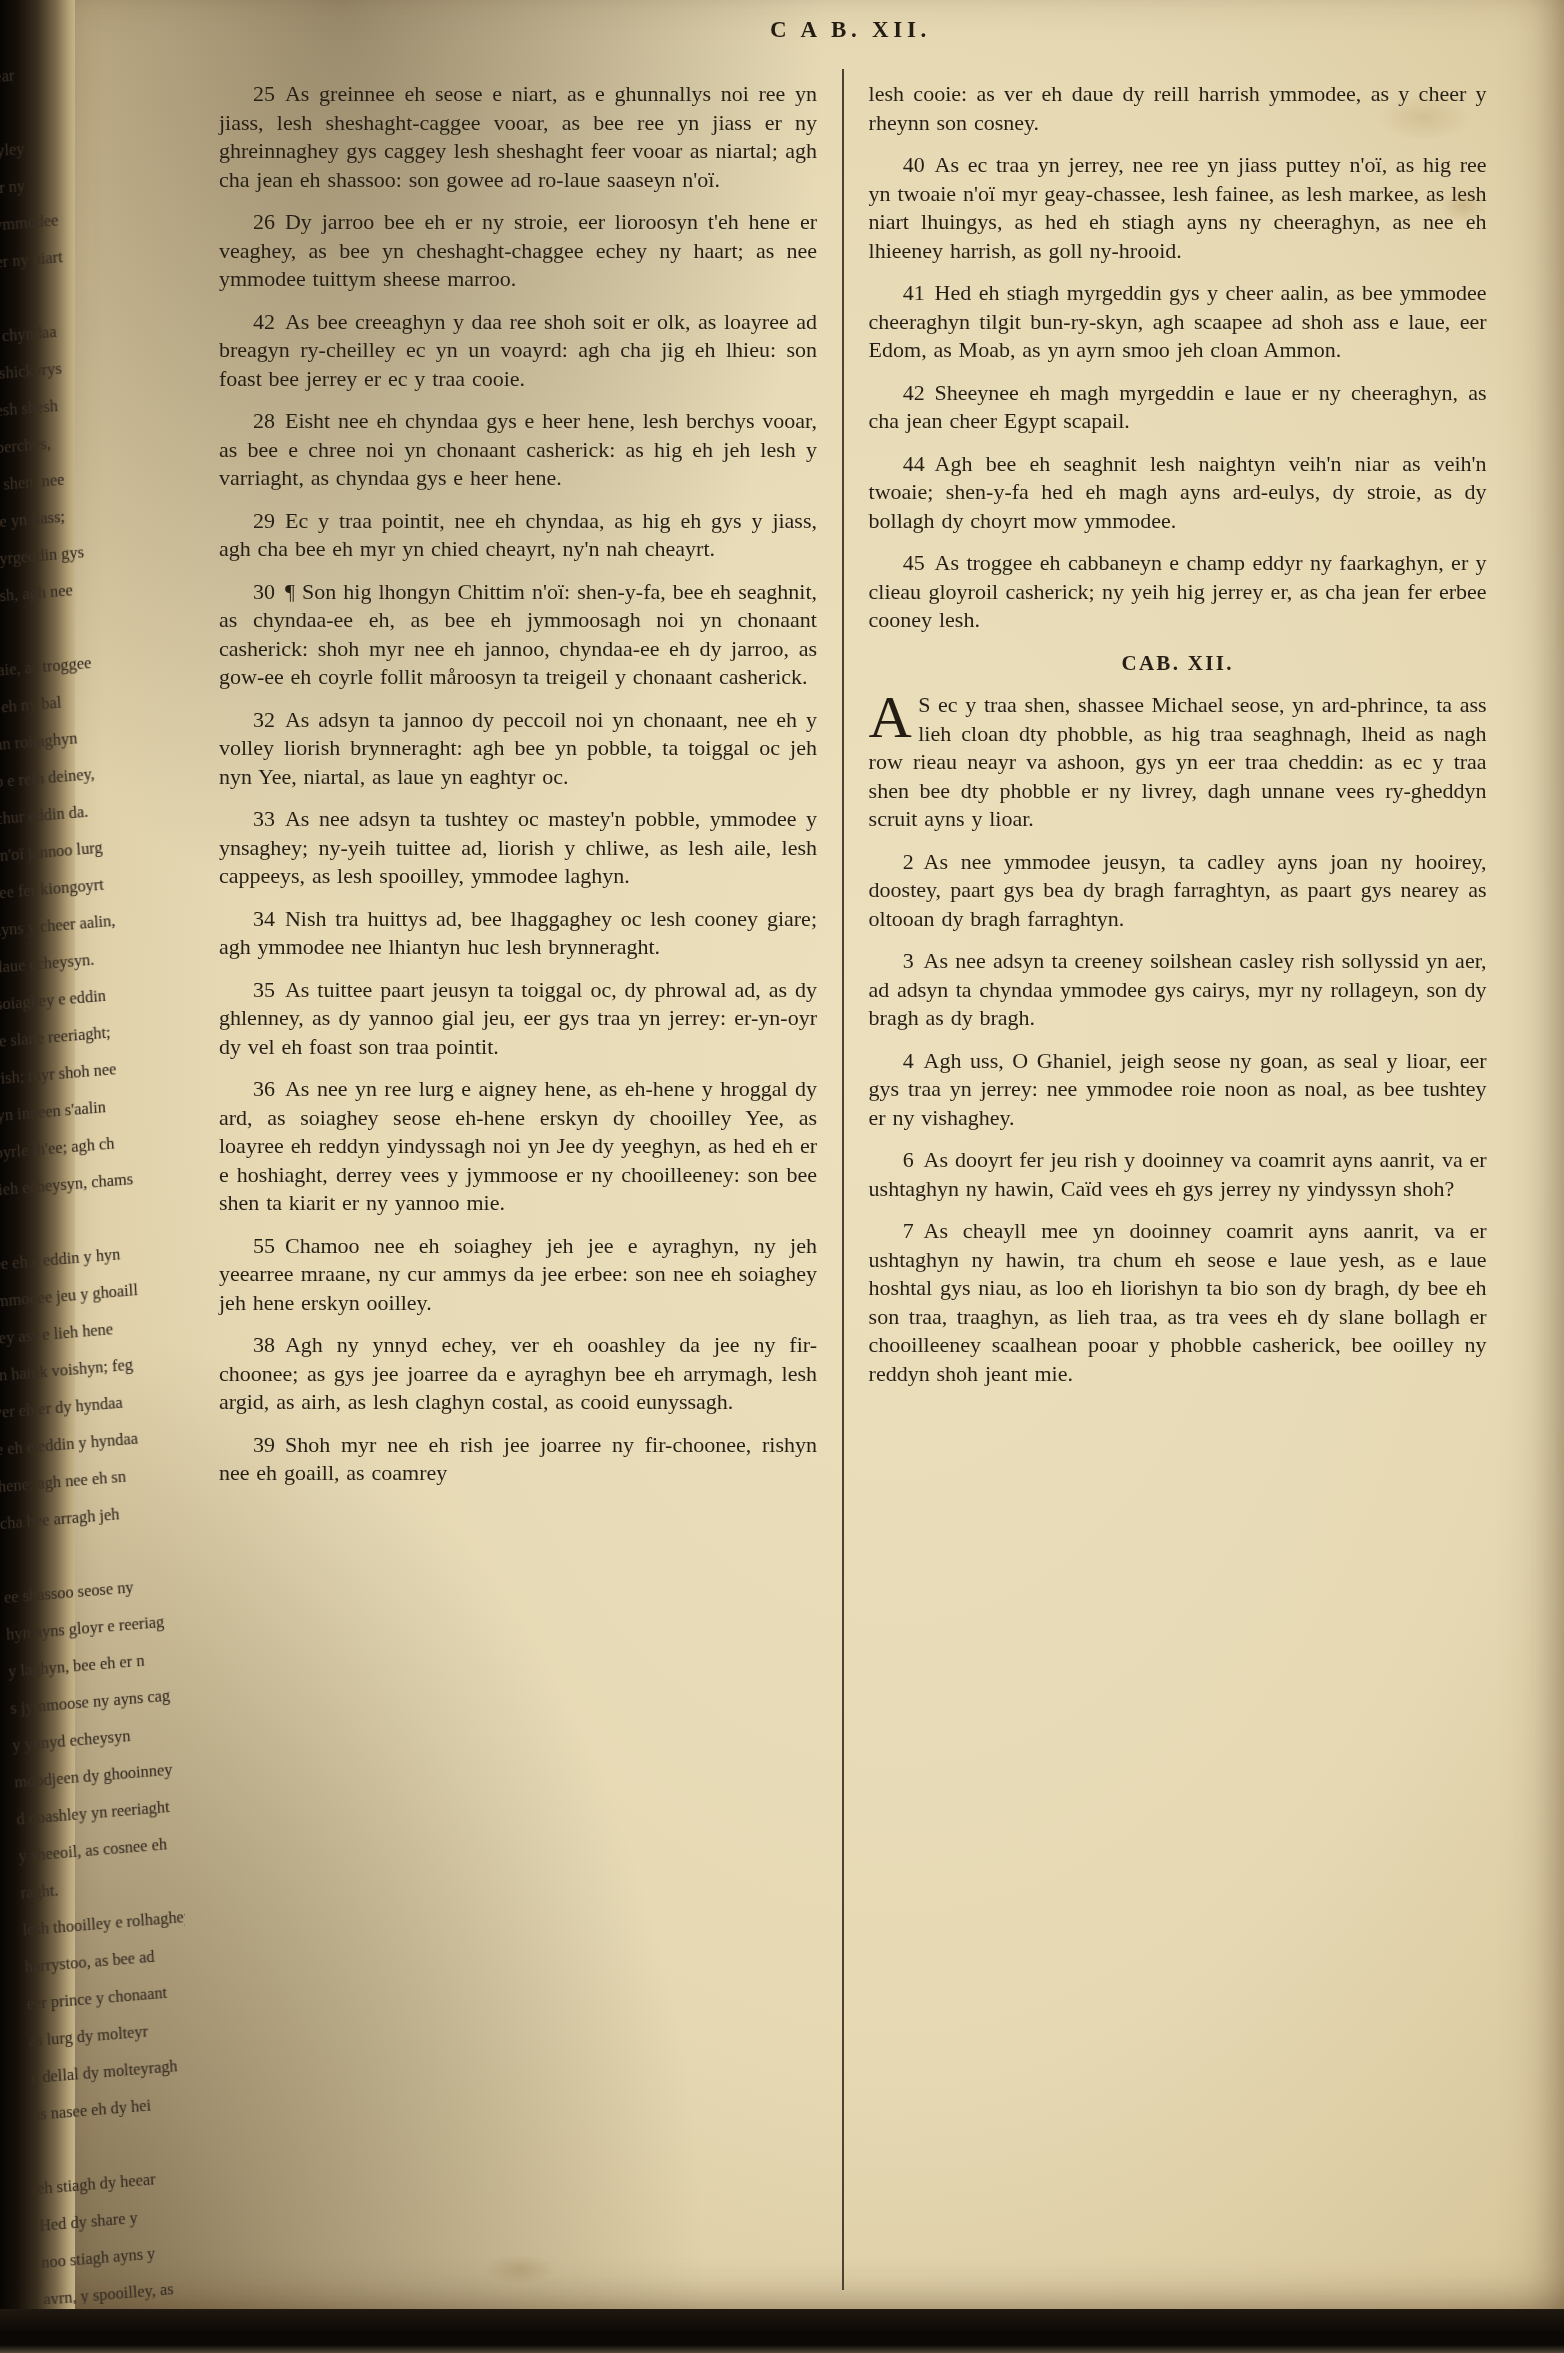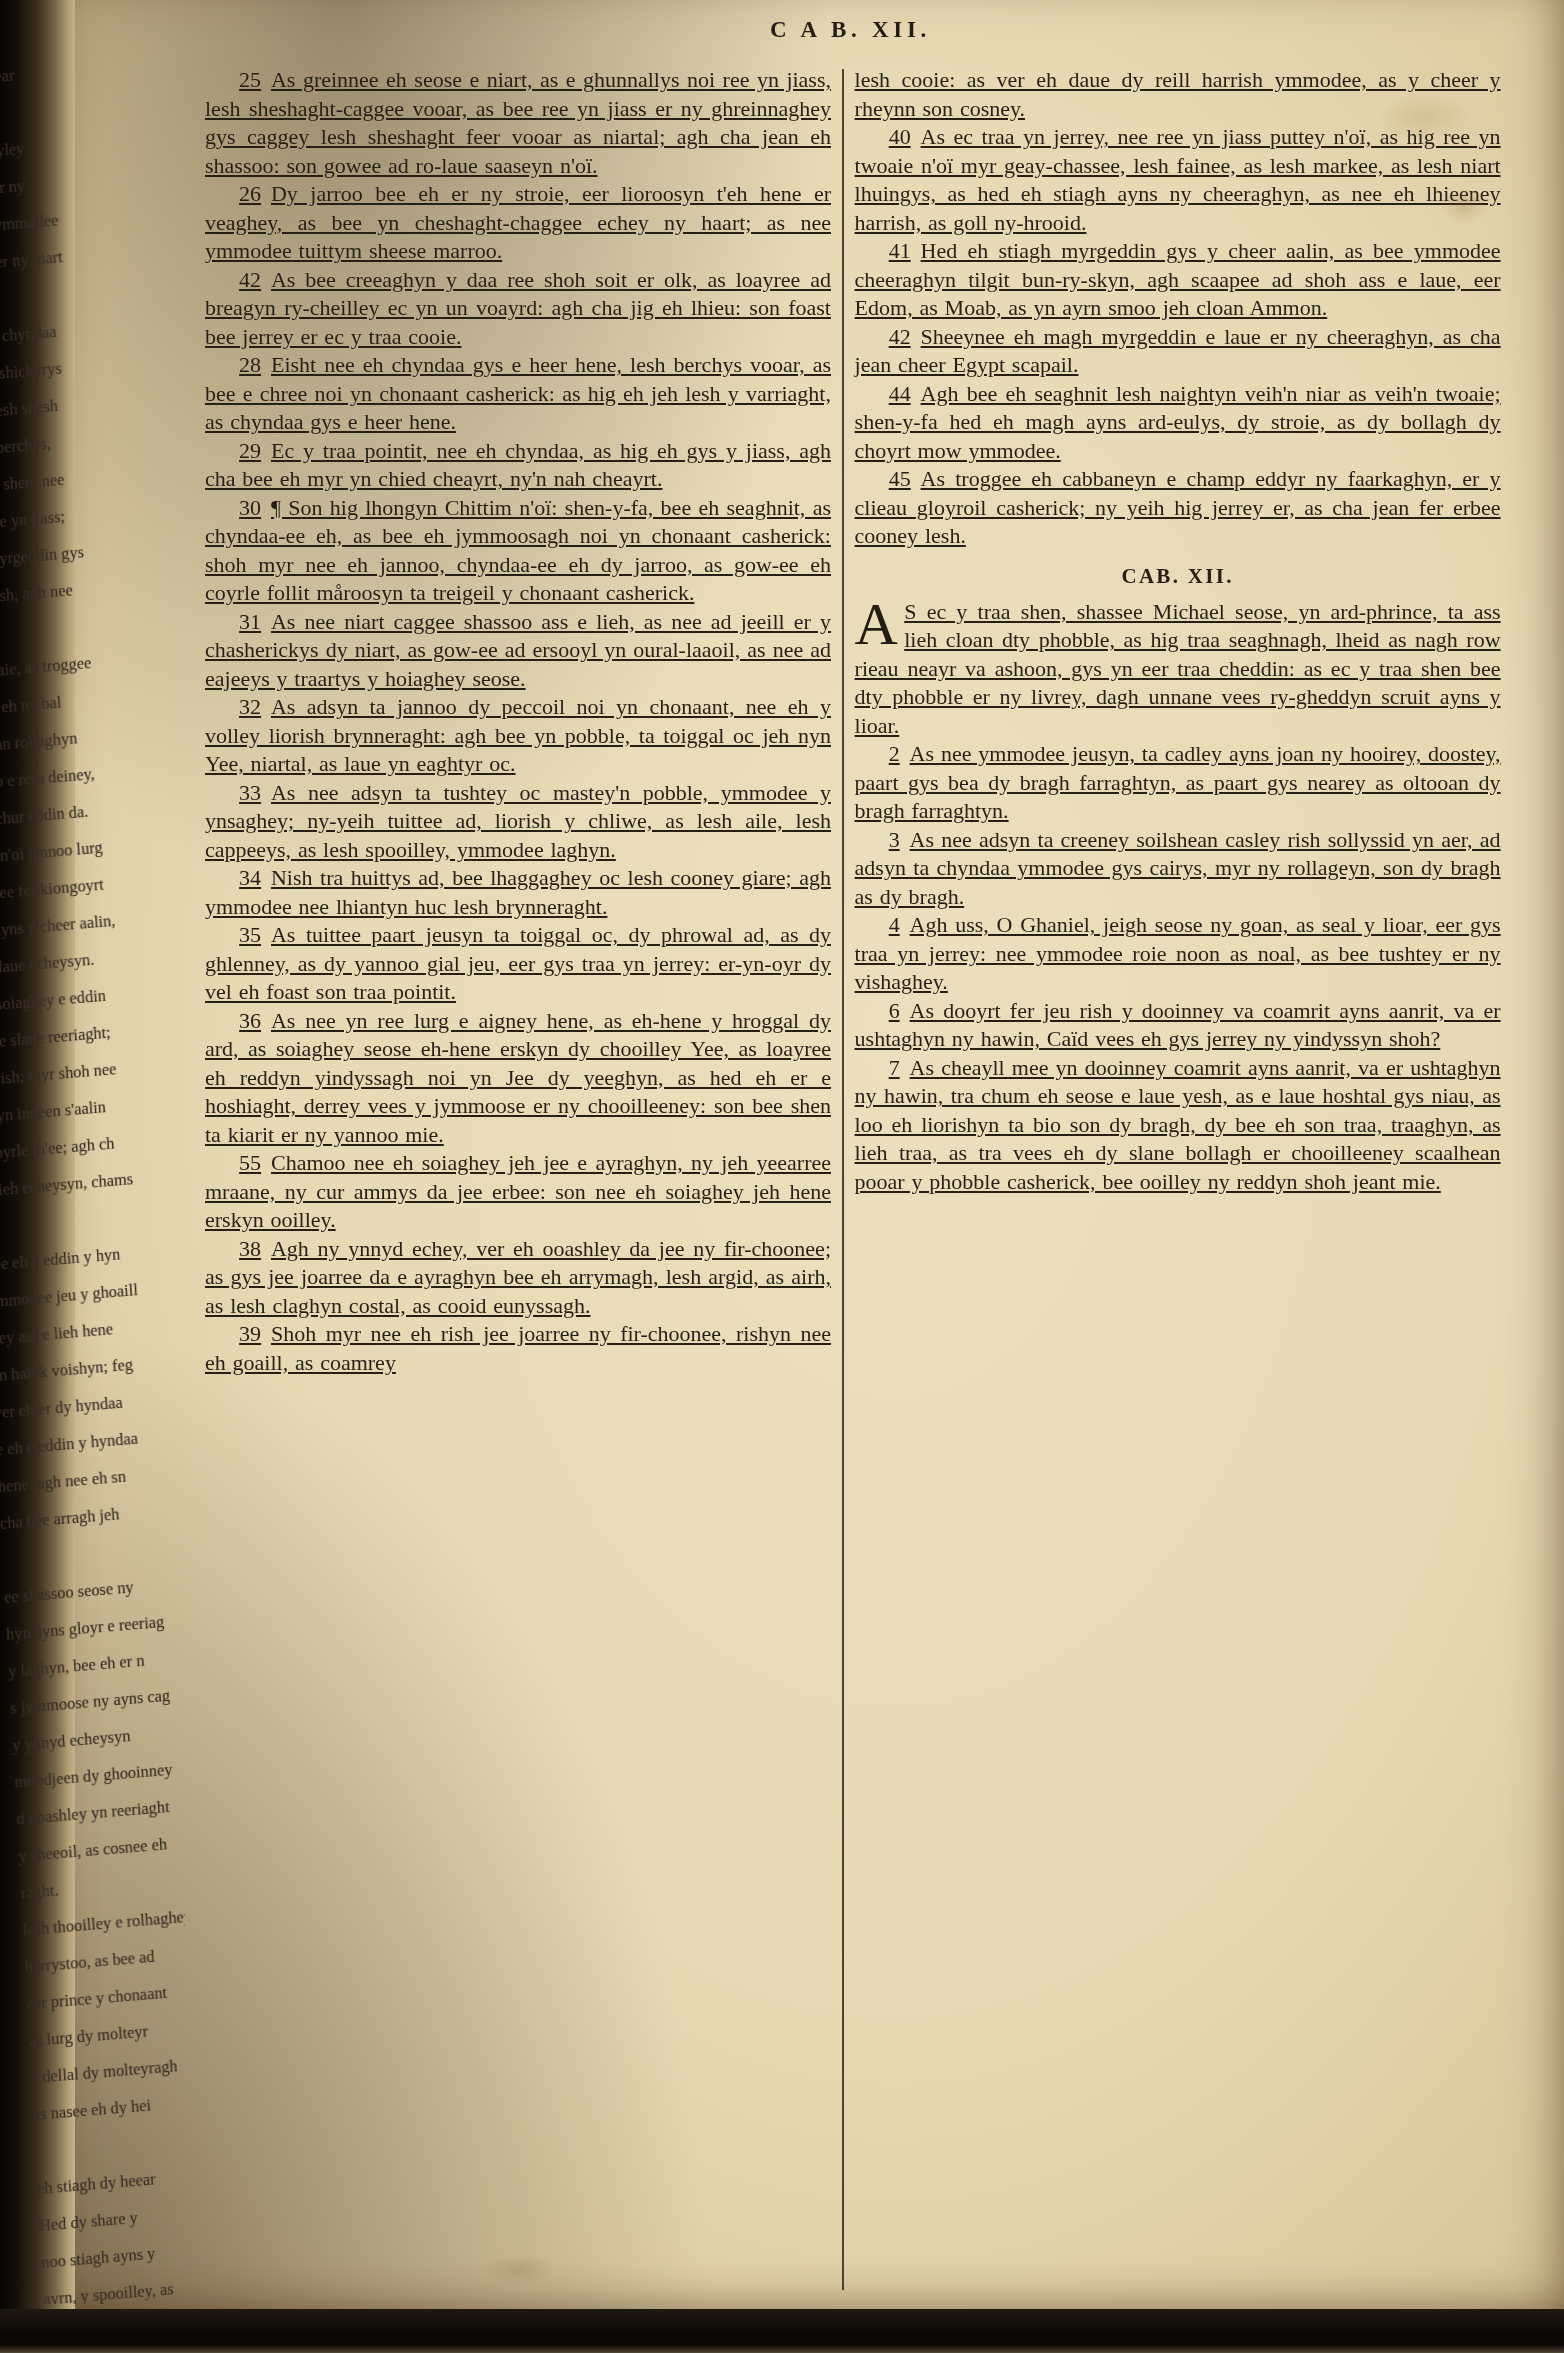--- a/index.html
+++ b/index.html
@@ -48,21 +48,21 @@
   }
   
   .columns{
     position:absolute;left:205px;top:66px;width:1296px;height:2240px;
     display:flex;color:#261f16;
   }
   .col{font-size:22px;line-height:28.5px;text-align:justify;}
   .col-left{width:626px;}
   .col-right{width:646px;}
   .divider{width:1.6px;background:#4c4233;margin:3.1px 11px 15.6px 11px;}
-  .verse{margin:0;text-indent:1.55em;word-spacing:.06em;text-decoration:underline;}
+  .verse{margin:14px;text-indent:1.55em;word-spacing:.06em;}
   .verse.cont{text-indent:0;}
   .vnum{padding-right:.45em;}
   .chap-head{
     text-align:center;font-weight:bold;font-size:21px;letter-spacing:2.3px;
     margin:11px 0 7.8px 0;text-indent:0;
   }
   .verse.drop{text-indent:0;}
   .dropcap{
     float:left;font-size:60px;line-height:47px;padding:3.1px 6.3px 0 0;
     font-weight:normal;color:#241d14;
@@ -148,21 +148,20 @@
 <div class="running-head">C A B.  XII.</div>
 
 <div class="columns">
   <div class="col col-left" id="col-left">
       <p class="verse"><span class="vnum">25</span>As greinnee eh seose e niart, as e ghunnallys noi ree yn jiass, lesh sheshaght-caggee vooar, as bee ree yn jiass er ny ghreinnaghey gys caggey lesh sheshaght feer vooar as niartal; agh cha jean eh shassoo: son gowee ad ro-laue saaseyn n'oï.</p>
       <p class="verse"><span class="vnum">26</span>Dy jarroo bee eh er ny stroie, eer lioroosyn t'eh hene er veaghey, as bee yn cheshaght-chaggee echey ny haart; as nee ymmodee tuittym sheese marroo.</p>
       <p class="verse"><span class="vnum">42</span>As bee creeaghyn y daa ree shoh soit er olk, as loayree ad breagyn ry-cheilley ec yn un voayrd: agh cha jig eh lhieu: son foast bee jerrey er ec y traa cooie.</p>
       <p class="verse"><span class="vnum">28</span>Eisht nee eh chyndaa gys e heer hene, lesh berchys vooar, as bee e chree noi yn chonaant casherick: as hig eh jeh lesh y varriaght, as chyndaa gys e heer hene.</p>
       <p class="verse"><span class="vnum">29</span>Ec y traa pointit, nee eh chyndaa, as hig eh gys y jiass, agh cha bee eh myr yn chied cheayrt, ny'n nah cheayrt.</p>
       <p class="verse"><span class="vnum">30</span>¶ Son hig lhongyn Chittim n'oï: shen-y-fa, bee eh seaghnit, as chyndaa-ee eh, as bee eh jymmoosagh noi yn chonaant casherick: shoh myr nee eh jannoo, chyndaa-ee eh dy jarroo, as gow-ee eh coyrle follit måroosyn ta treigeil y chonaant casherick.</p>
-      <p class="verse"><span class="vnum">31</span>As nee niart caggee shassoo ass e lieh, as nee ad jeeill er y chasherickys dy niart, as gow-ee ad ersooyl yn oural-laaoil, as nee ad eajeeys y traartys y hoiaghey seose.</p>
       <p class="verse"><span class="vnum">32</span>As adsyn ta jannoo dy peccoil noi yn chonaant, nee eh y volley liorish brynneraght: agh bee yn pobble, ta toiggal oc jeh nyn Yee, niartal, as laue yn eaghtyr oc.</p>
       <p class="verse"><span class="vnum">33</span>As nee adsyn ta tushtey oc mastey'n pobble, ymmodee y ynsaghey; ny-yeih tuittee ad, liorish y chliwe, as lesh aile, lesh cappeeys, as lesh spooilley, ymmodee laghyn.</p>
       <p class="verse"><span class="vnum">34</span>Nish tra huittys ad, bee lhaggaghey oc lesh cooney giare; agh ymmodee nee lhiantyn huc lesh brynneraght.</p>
       <p class="verse"><span class="vnum">35</span>As tuittee paart jeusyn ta toiggal oc, dy phrowal ad, as dy ghlenney, as dy yannoo gial jeu, eer gys traa yn jerrey: er-yn-oyr dy vel eh foast son traa pointit.</p>
       <p class="verse"><span class="vnum">36</span>As nee yn ree lurg e aigney hene, as eh-hene y hroggal dy ard, as soiaghey seose eh-hene erskyn dy chooilley Yee, as loayree eh reddyn yindyssagh noi yn Jee dy yeeghyn, as hed eh er e hoshiaght, derrey vees y jymmoose er ny chooilleeney: son bee shen ta kiarit er ny yannoo mie.</p>
       <p class="verse"><span class="vnum">55</span>Chamoo nee eh soiaghey jeh jee e ayraghyn, ny jeh yeearree mraane, ny cur ammys da jee erbee: son nee eh soiaghey jeh hene erskyn ooilley.</p>
       <p class="verse"><span class="vnum">38</span>Agh ny ynnyd echey, ver eh ooashley da jee ny fir-choonee; as gys jee joarree da e ayraghyn bee eh arrymagh, lesh argid, as airh, as lesh claghyn costal, as cooid eunyssagh.</p>
       <p class="verse"><span class="vnum">39</span>Shoh myr nee eh rish jee joarree ny fir-choonee, rishyn nee eh goaill, as coamrey</p>
     </div>
   <div class="divider"></div>

